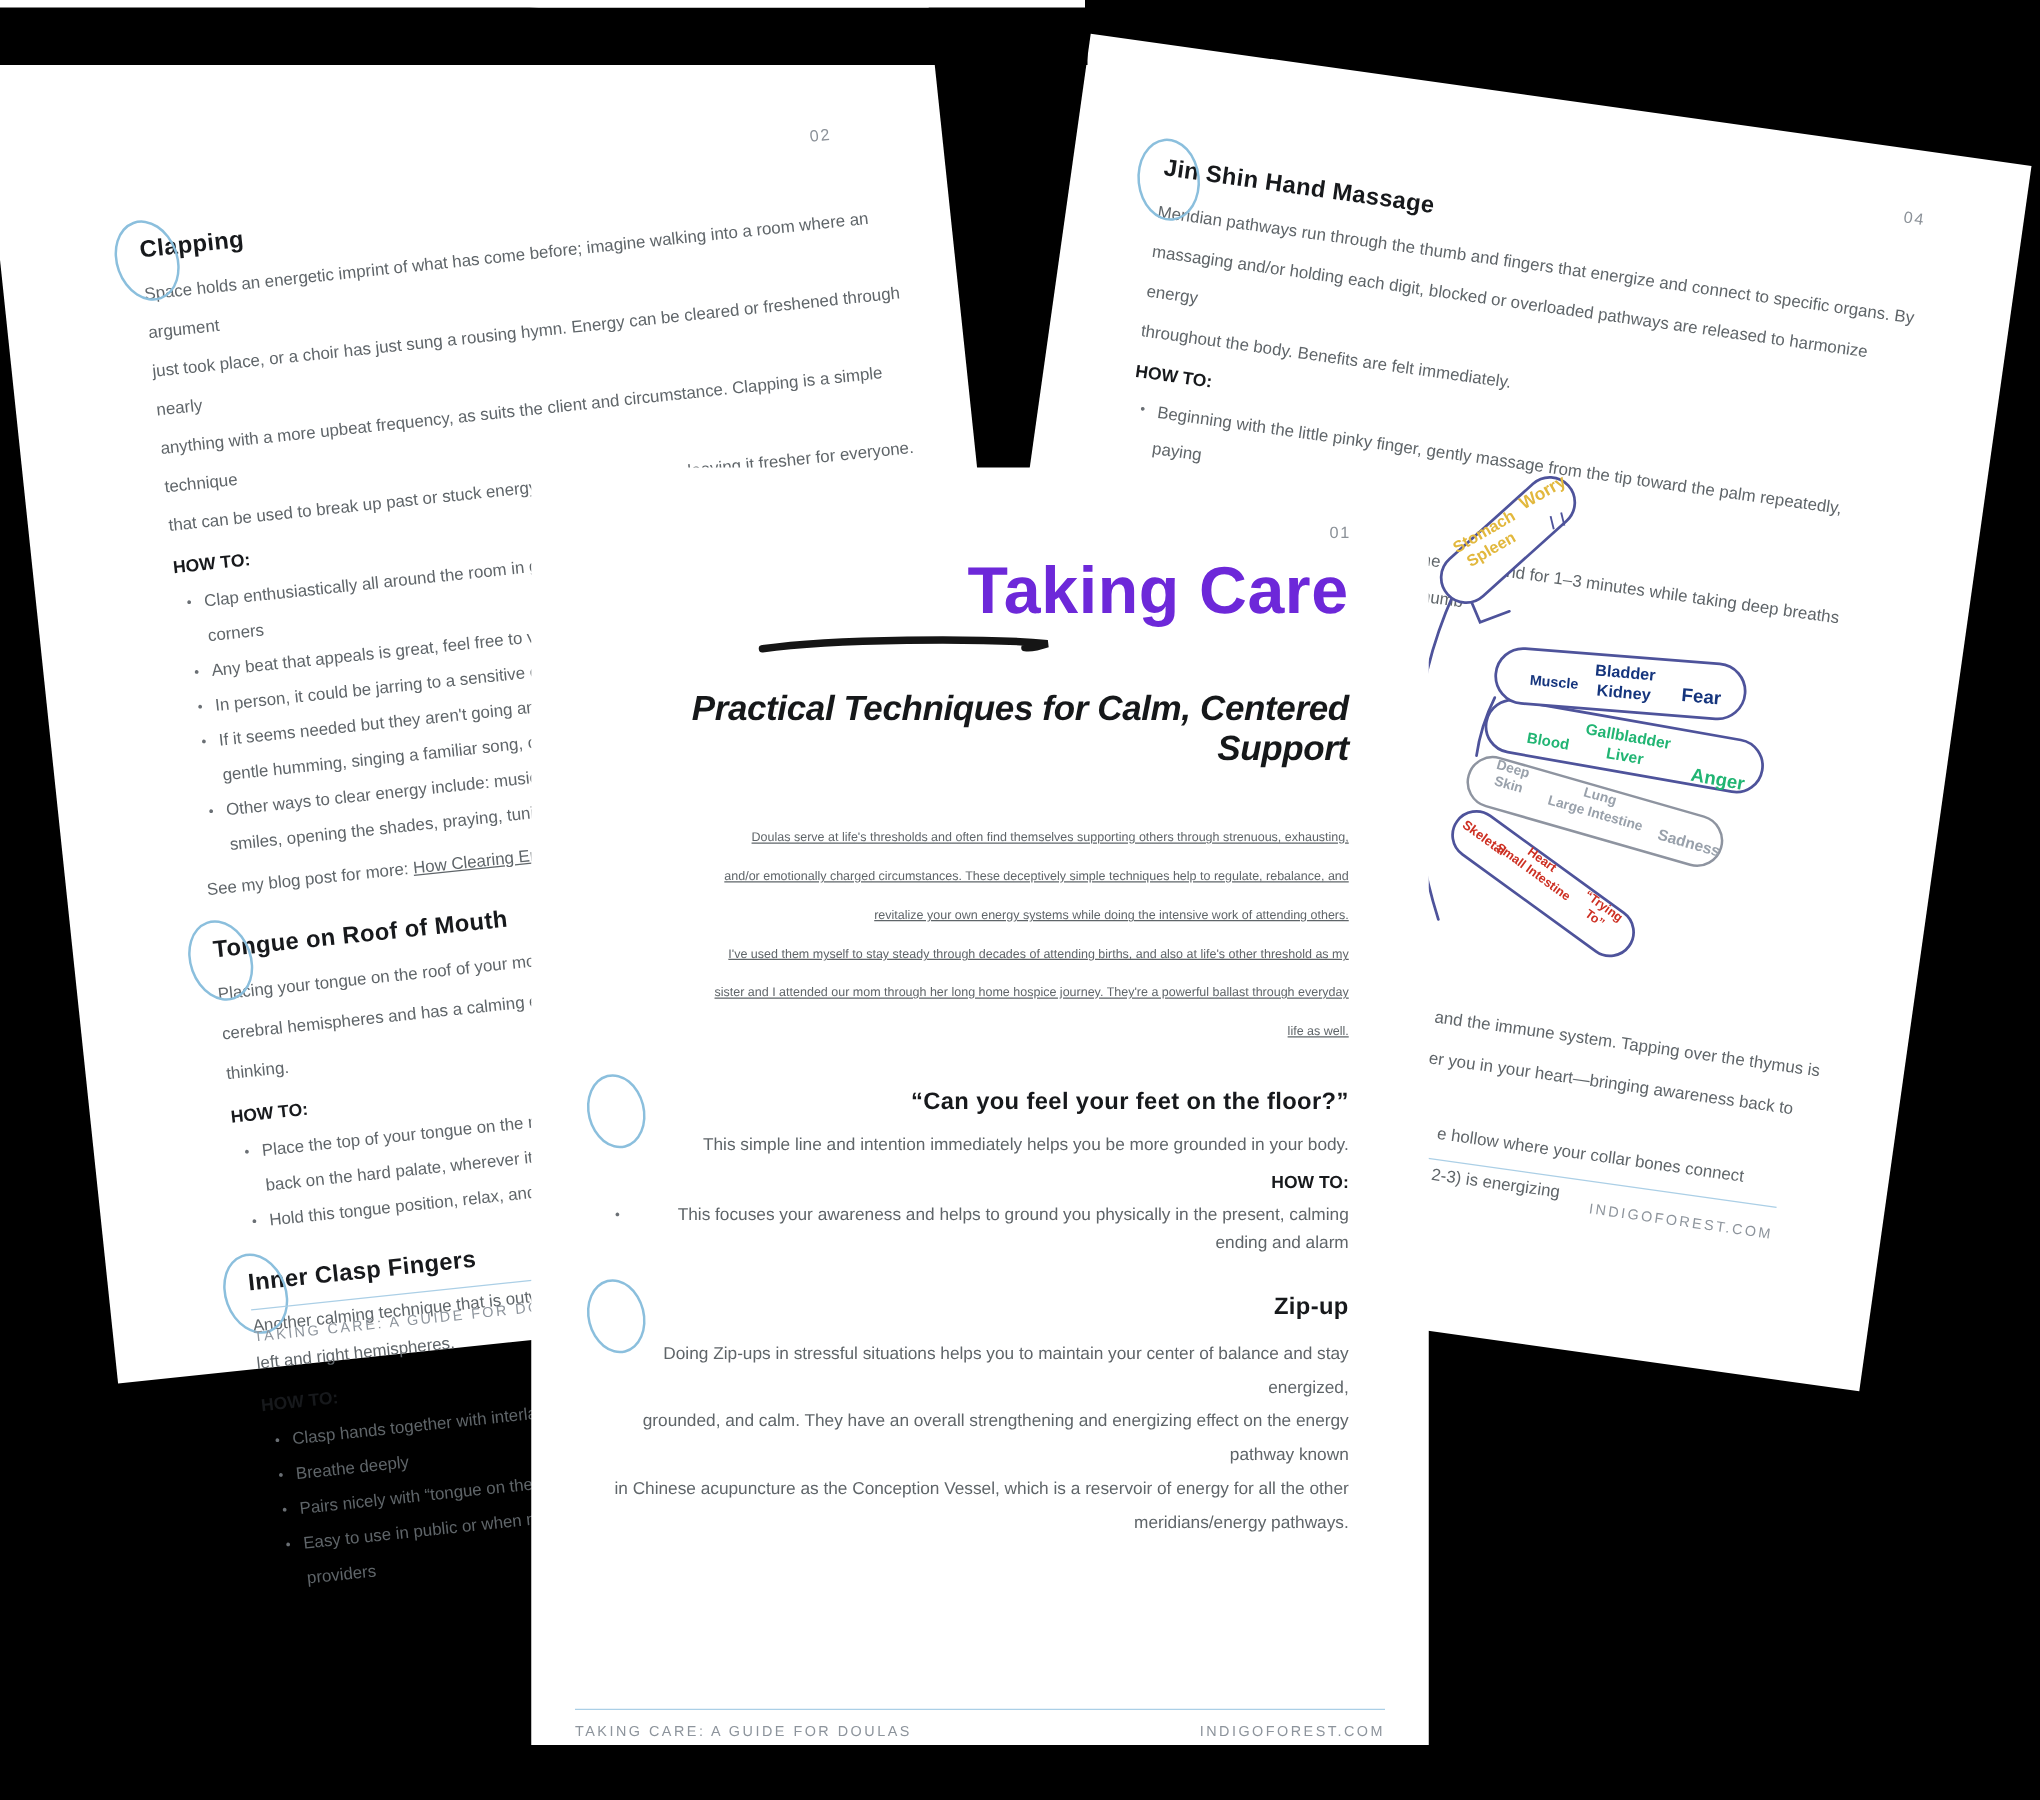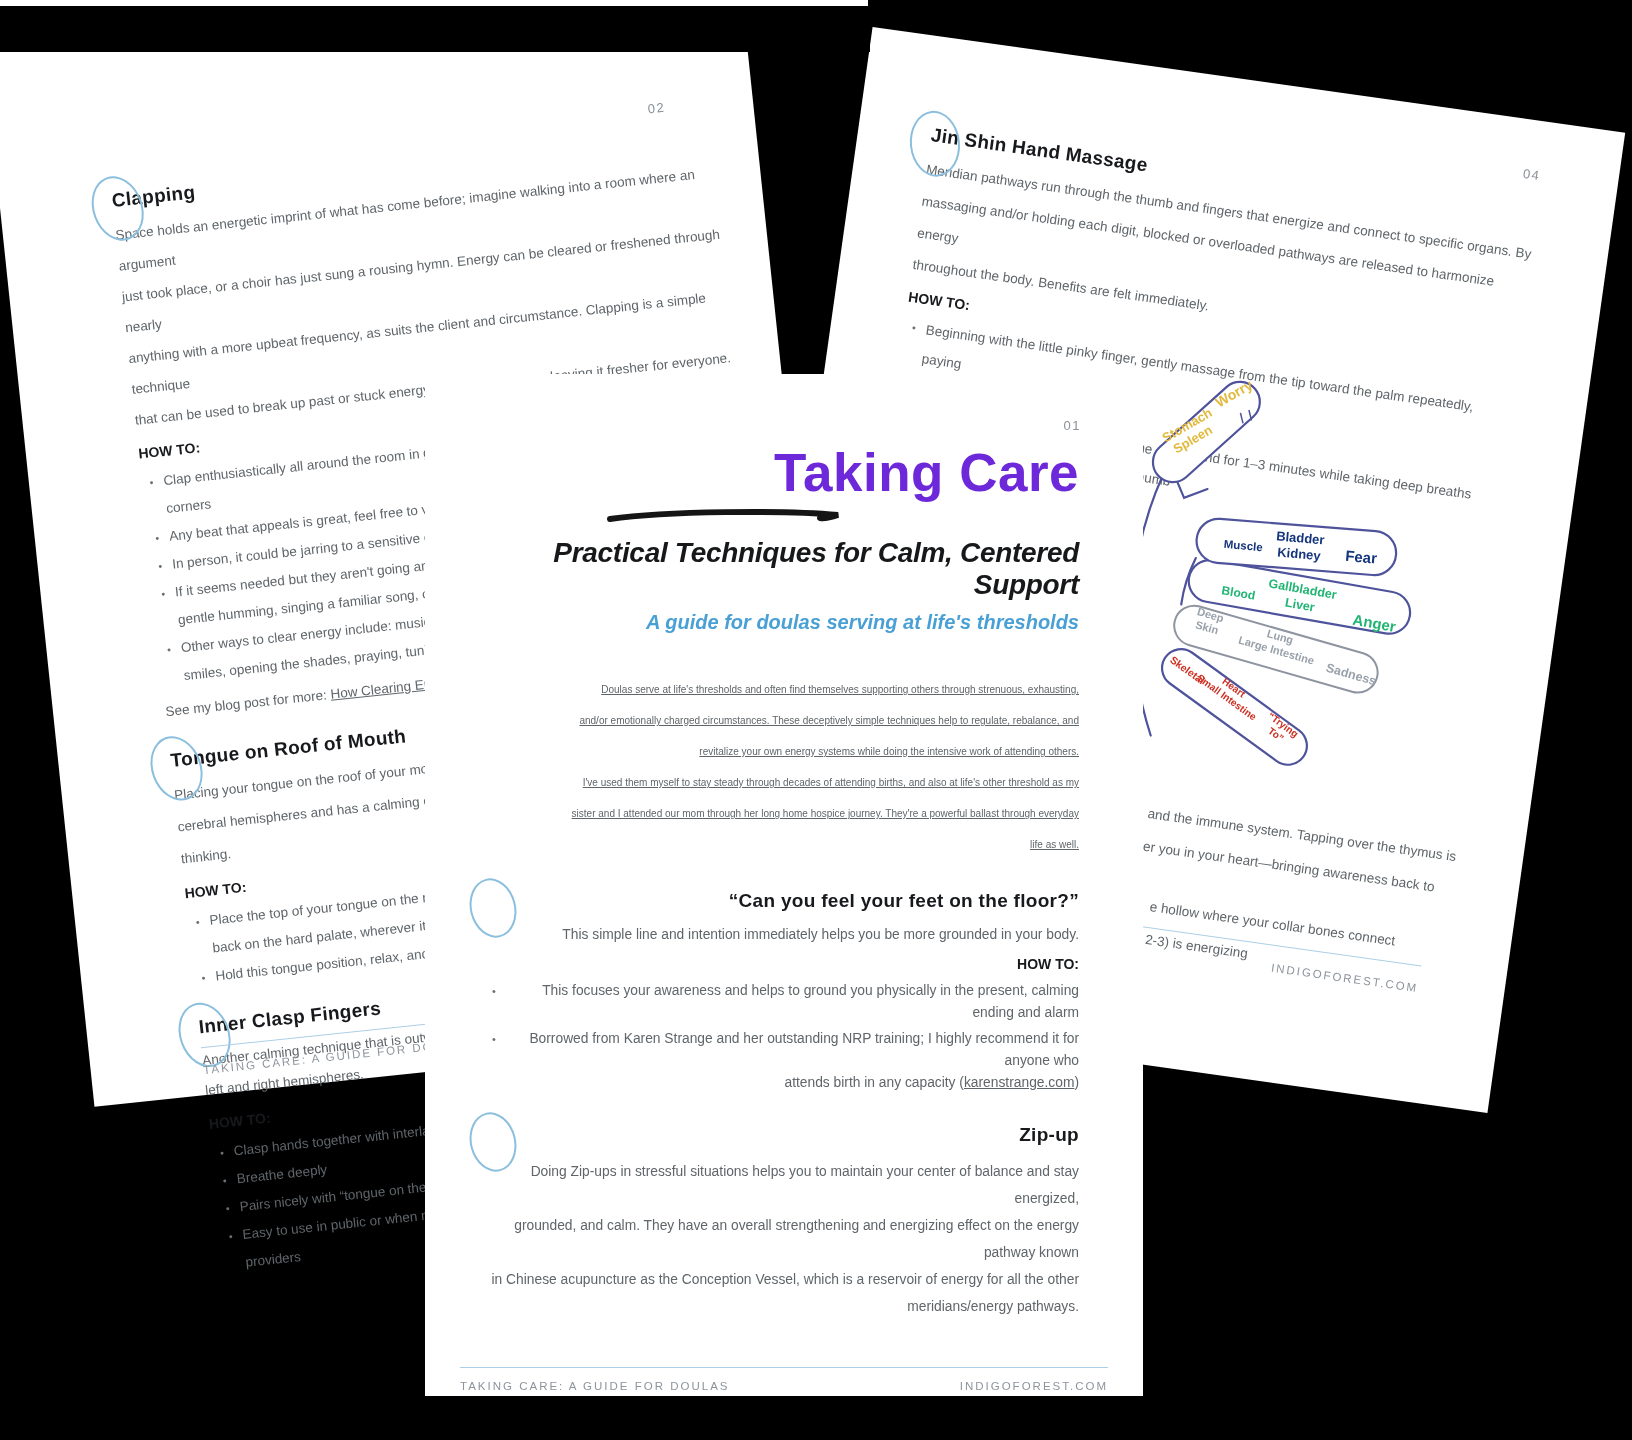--- a/index.html
+++ b/index.html
@@ -38,21 +38,21 @@
   .pl-sec2{margin-top:24px;}
   .page-left .t-body{line-height:32px;}
   .page-left .i-body{line-height:30px;}
   .page-left .lfooter{position:absolute;left:112px;right:118px;top:1012px;padding-top:12px;}
 
   
   .page-center .inner{padding:44px 64px 0 59px;}
   .page-center .pagenum{right:62px;top:44px;}
   .c-title{margin:24px 0 0 0;font-size:53px;font-weight:bold;color:#6d28d9;letter-spacing:.5px;}
   .swoosh{display:block;margin:4px 0 0 122px;}
-  .c-sub{margin:14px 0 0 0;font-size:28px;font-weight:bold;font-style:italic;color:#16181a;letter-spacing:-.3px;}
+  .c-sub{margin:28px 0 0 0;font-size:28px;font-weight:bold;font-style:italic;color:#16181a;letter-spacing:-.3px;}
   .c-tag{margin:10px 0 0 0;font-size:20px;font-weight:bold;font-style:italic;color:#49a0d5;}
   .c-intro{margin-top:40px;font-size:10px;line-height:31px;text-decoration:underline;}
   .c-sec-h{margin-top:30px;font-size:19px;}
   .page-center .circ{left:-14px;top:-12px;width:42px;height:56px;}
   .c-body{font-size:13.8px;line-height:22px;margin-top:12px;}
   .page-center .howto{margin-top:10px;font-size:14px;}
   .page-center ul.bl{margin-top:8px;}
   .page-center ul.bl li{font-size:13.8px;line-height:22px;margin-bottom:4px;}
   .zip-body{line-height:27px !important;}
   .cfooter{position:absolute;left:35px;right:35px;top:993px;padding-top:12px;display:flex;justify-content:space-between;}
@@ -264,40 +264,35 @@
   <div class="sliver"></div>
 
   <div class="page page-center">
     <div class="pagenum">01</div>
     <div class="inner">
       <h1 class="c-title">Taking Care</h1>
       <svg class="swoosh" width="240" height="16" viewBox="0 0 240 16">
         <path d="M4,12 C60,4 180,3 232,8 C226,10 220,12 214,11" stroke="#151515" stroke-width="6" fill="none" stroke-linecap="round"></path>
       </svg>
       <h2 class="c-sub">Practical Techniques for Calm, Centered Support</h2>
-      <h3 class="c-tag">A guide for doulas serving at life's thresholds</h3>
       <p class="body-t ml c-intro">Doulas serve at life's thresholds and often find themselves supporting others through strenuous, exhausting,
 and/or emotionally charged circumstances. These deceptively simple techniques help to regulate, rebalance, and
 revitalize your own energy systems while doing the intensive work of attending others.
 I've used them myself to stay steady through decades of attending births, and also at life's other threshold as my
 sister and I attended our mom through her long home hospice journey. They're a powerful ballast through everyday
 life as well.</p>
 
       <h3 class="doc-h c-sec-h">
         <span class="circ"></span>
         <span>“Can you feel your feet on the floor?”</span>
       </h3>
       <p class="body-t c-body">This simple line and intention immediately helps you be more grounded in your body.</p>
       <div class="howto">HOW TO:</div>
       <ul class="bl">
         <li><span class="ml">This focuses your awareness and helps to ground you physically in the present, calming ending and alarm</span></li>
-        <li>
-          <span class="ml">Borrowed from Karen Strange and her outstanding NRP training; I highly recommend it for anyone who
-attends birth in any capacity (</span><span class="link">karenstrange.com</span><span>)</span>
-        </li>
       </ul>
 
       <h3 class="doc-h c-sec-h">
         <span class="circ"></span>
         <span>Zip-up</span>
       </h3>
       <p class="body-t ml c-body zip-body">Doing Zip-ups in stressful situations helps you to maintain your center of balance and stay energized,
 grounded, and calm.  They have an overall strengthening and energizing effect on the energy pathway known
 in Chinese acupuncture as the Conception Vessel, which is a reservoir of energy for all the other
 meridians/energy pathways.</p>

